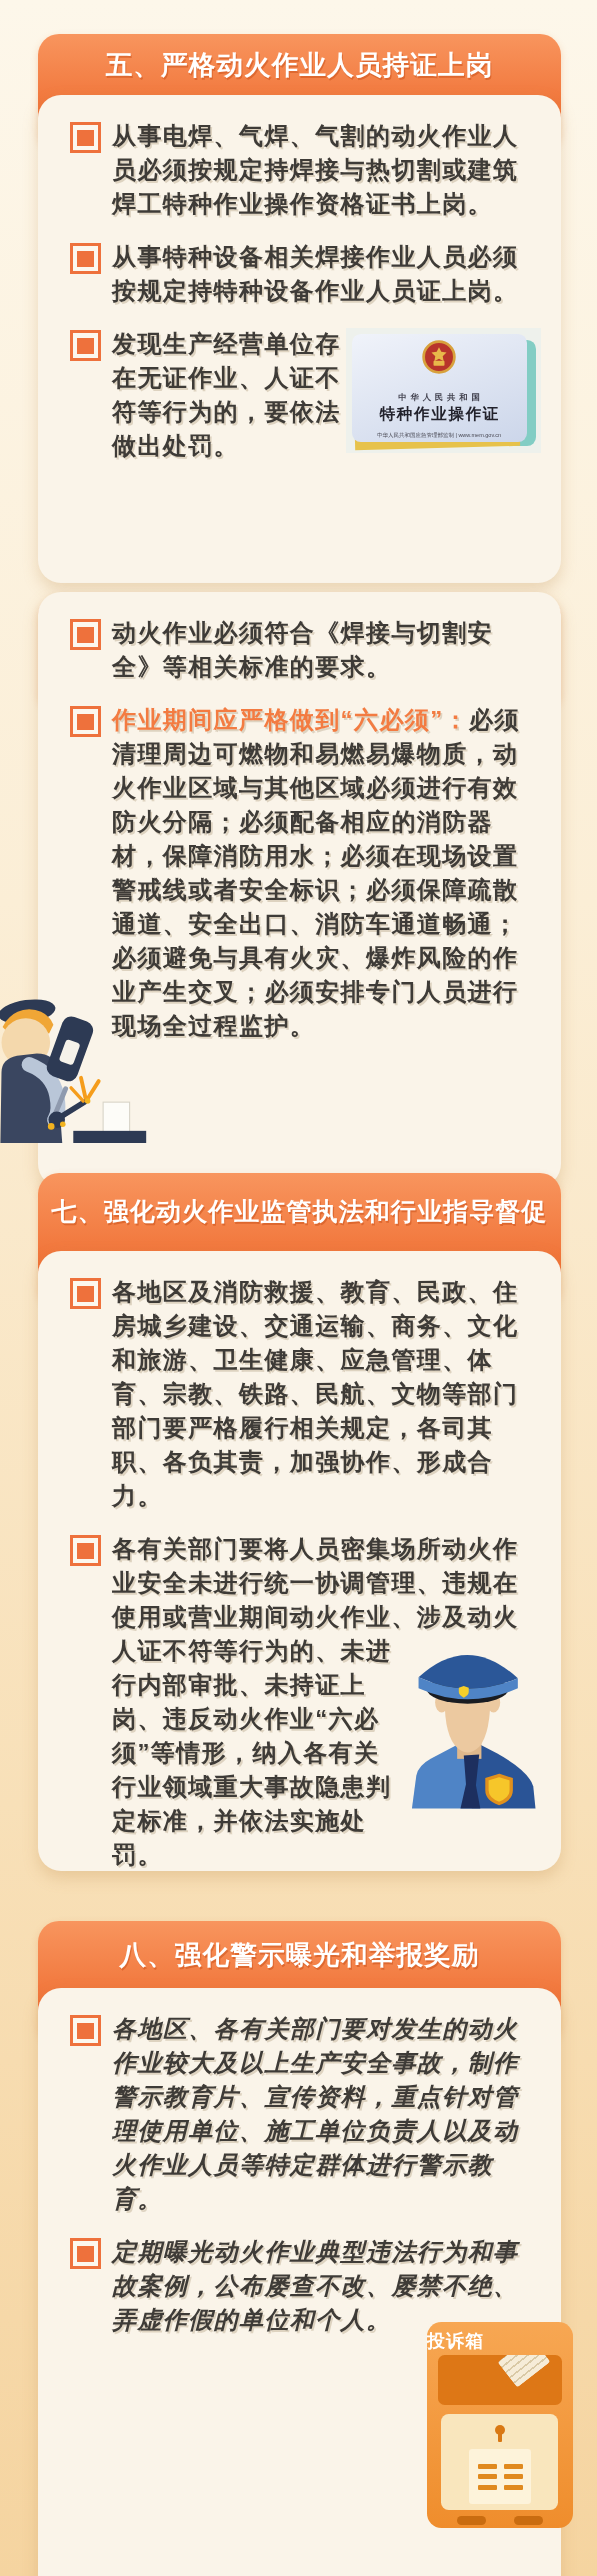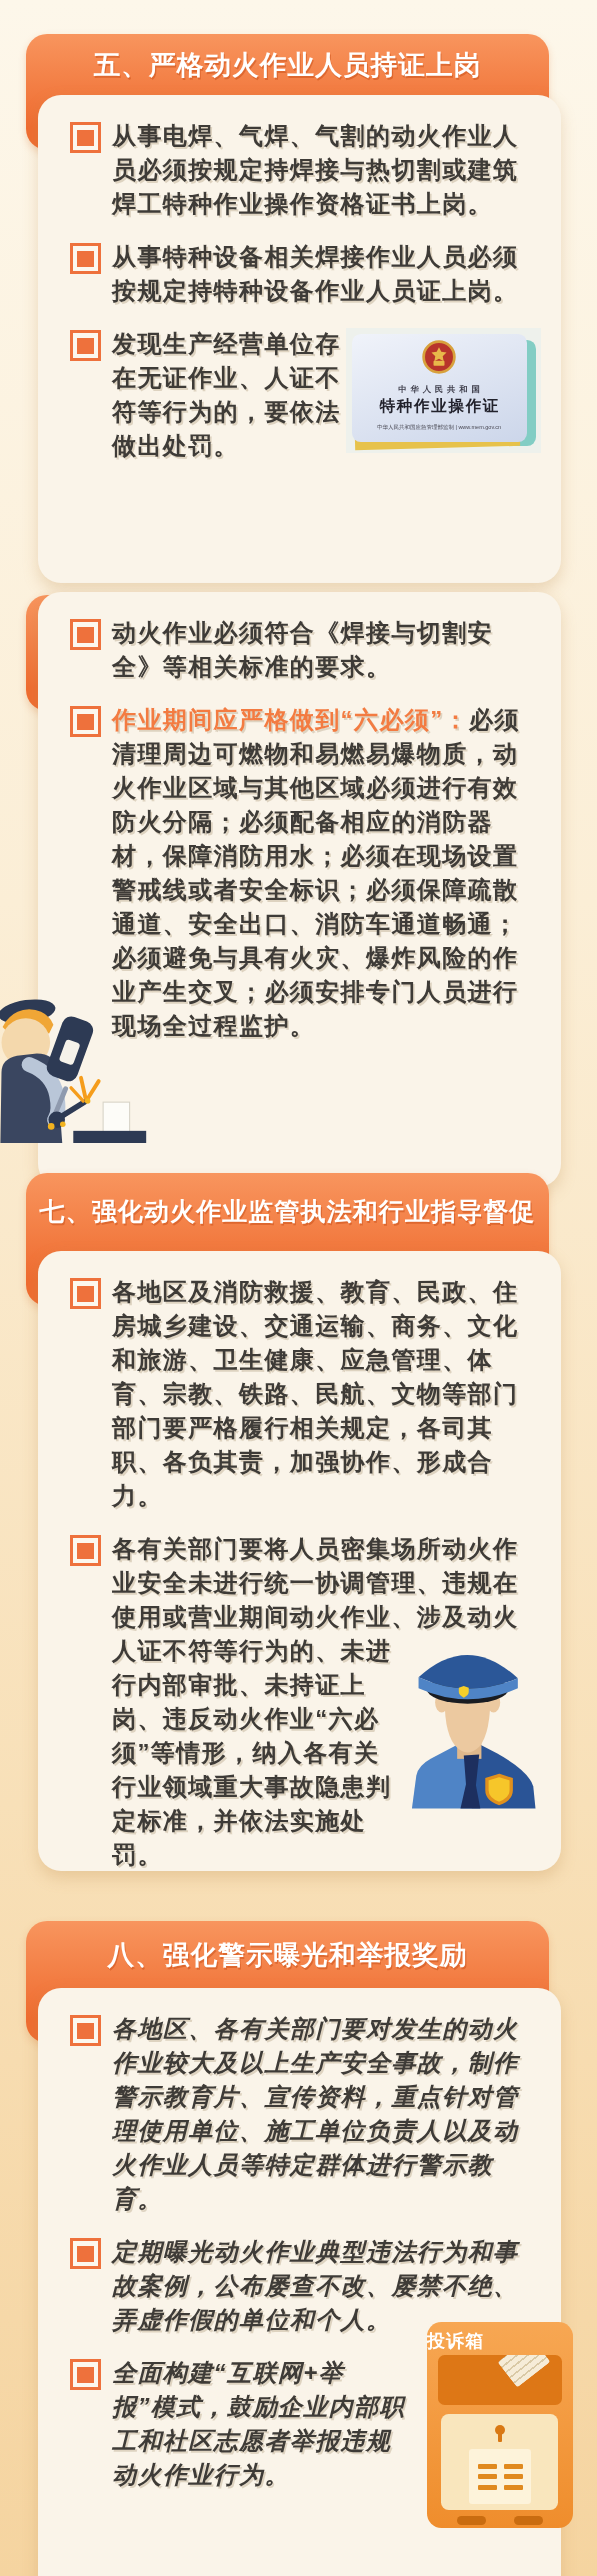--- a/index.html
+++ b/index.html
@@ -6,21 +6,21 @@
   html,body { width:598px; }
   body {
     position:relative;
     width:598px; height:2576px;
     overflow:hidden;
     font-family:"Liberation Sans", "DejaVu Sans", sans-serif;
     background:linear-gradient(180deg,#fdf7ea 0%,#fbeed6 35%,#f8e0b8 70%,#f5d4a0 100%);
   }
   
   .banner {
-    position:absolute; left:26px; width:523px;
+    position:absolute; left:38px; width:523px;
     border-radius:21px;
     background:linear-gradient(180deg,#f8955e 0%,#ef6c30 80%);
     box-shadow:0 3.3px 7.7px rgba(220,120,50,.25);
   }
   .banner .htext {
     display:flex; align-items:center; justify-content:center;
     color:#ffffff; font-weight:900; font-size:26.6px; letter-spacing:1.1px;
     text-shadow:1.1px 1.7px 0 rgba(195,70,15,.45);
     white-space:nowrap;
   }
@@ -57,21 +57,21 @@
   
   .cert { position:relative; flex:none; width:195px; height:125px; margin:1.1px 0 0 3.3px; }
   .cert-photo  { position:absolute; inset:0; background:#eef1ec; }
   .cert-back   { position:absolute; right:5.5px; top:12px; width:176px; height:106px; background:#82cdc4; border-radius:8.9px; }
   .cert-yellow { position:absolute; left:8.9px; bottom:4.4px; width:165px; height:14.4px; background:#e7c24b; transform:rotate(-1.5deg); }
   .cert-main   {
     position:absolute; left:5.5px; top:5.5px; width:175px; height:108px;
     background:linear-gradient(160deg,#f0f3fa 0%,#ccd6ea 100%);
     border-radius:8.9px; display:flex; flex-direction:column; align-items:center;
   }
-  .cert-country { font-size:8.3px; font-weight:bold; letter-spacing:3.9px; color:#3f3f4c; margin-top:10px; text-indent:3.9px; }
+  .cert-country { font-size:8.3px; font-weight:bold; letter-spacing:3.9px; color:#3f3f4c; margin-top:18px; text-indent:3.9px; }
   .cert-title   { font-size:15.5px; font-weight:900; letter-spacing:1.7px; color:#22222c; margin-top:1.1px; text-indent:1.7px; }
   .cert-footer  { font-size:5.5px; color:#4a4a55; margin-top:6.6px; }
   
   .police-float { float:right; clear:right; width:139px; height:172px; margin:3.3px 0 0 10px; }
   
   .room-right { margin-right:133px; }
   
   .abs { position:absolute; }
   #welder { left:0; top:995px; width:151px; height:148px; }
   
@@ -200,26 +200,20 @@
     <span class="check">
         <i></i>
       </span>
     <p class="btext">各地区、各有关部门要对发生的动火作业较大及以上生产安全事故，制作警示教育片、宣传资料，重点针对管理使用单位、施工单位负责人以及动火作业人员等特定群体进行警示教育。</p>
   </div>
   <div class="bullet">
     <span class="check">
         <i></i>
       </span>
     <p class="btext">定期曝光动火作业典型违法行为和事故案例，公布屡查不改、屡禁不绝、弄虚作假的单位和个人。</p>
-  </div>
-  <div class="bullet">
-    <span class="check">
-        <i></i>
-      </span>
-    <p class="btext room-right">全面构建“互联网+举报”模式，鼓励企业内部职工和社区志愿者举报违规动火作业行为。</p>
   </div>
 </div>
 
 <svg class="abs" id="welder" viewBox="0 0 272 268">
   <ellipse cx="48" cy="30" rx="52" ry="21" fill="#2d3a54" transform="rotate(-8 48 30)"></ellipse>
   <path d="M4 58 Q18 28 52 26 Q86 28 96 54 L88 70 Q58 46 12 66 Z" fill="#f0a636"></path>
   <circle cx="46" cy="86" r="44" fill="#f4d8ac"></circle>
   <path d="M0 268 L2 140 Q2 116 30 110 L66 106 Q98 106 102 134 L112 268 Z" fill="#3a4660"></path>
   <path d="M52 126 Q94 142 102 182 Q108 212 98 226" stroke="#b9c6d8" stroke-width="27" fill="none" stroke-linecap="round"></path>
   <g transform="rotate(20 124 100)">

